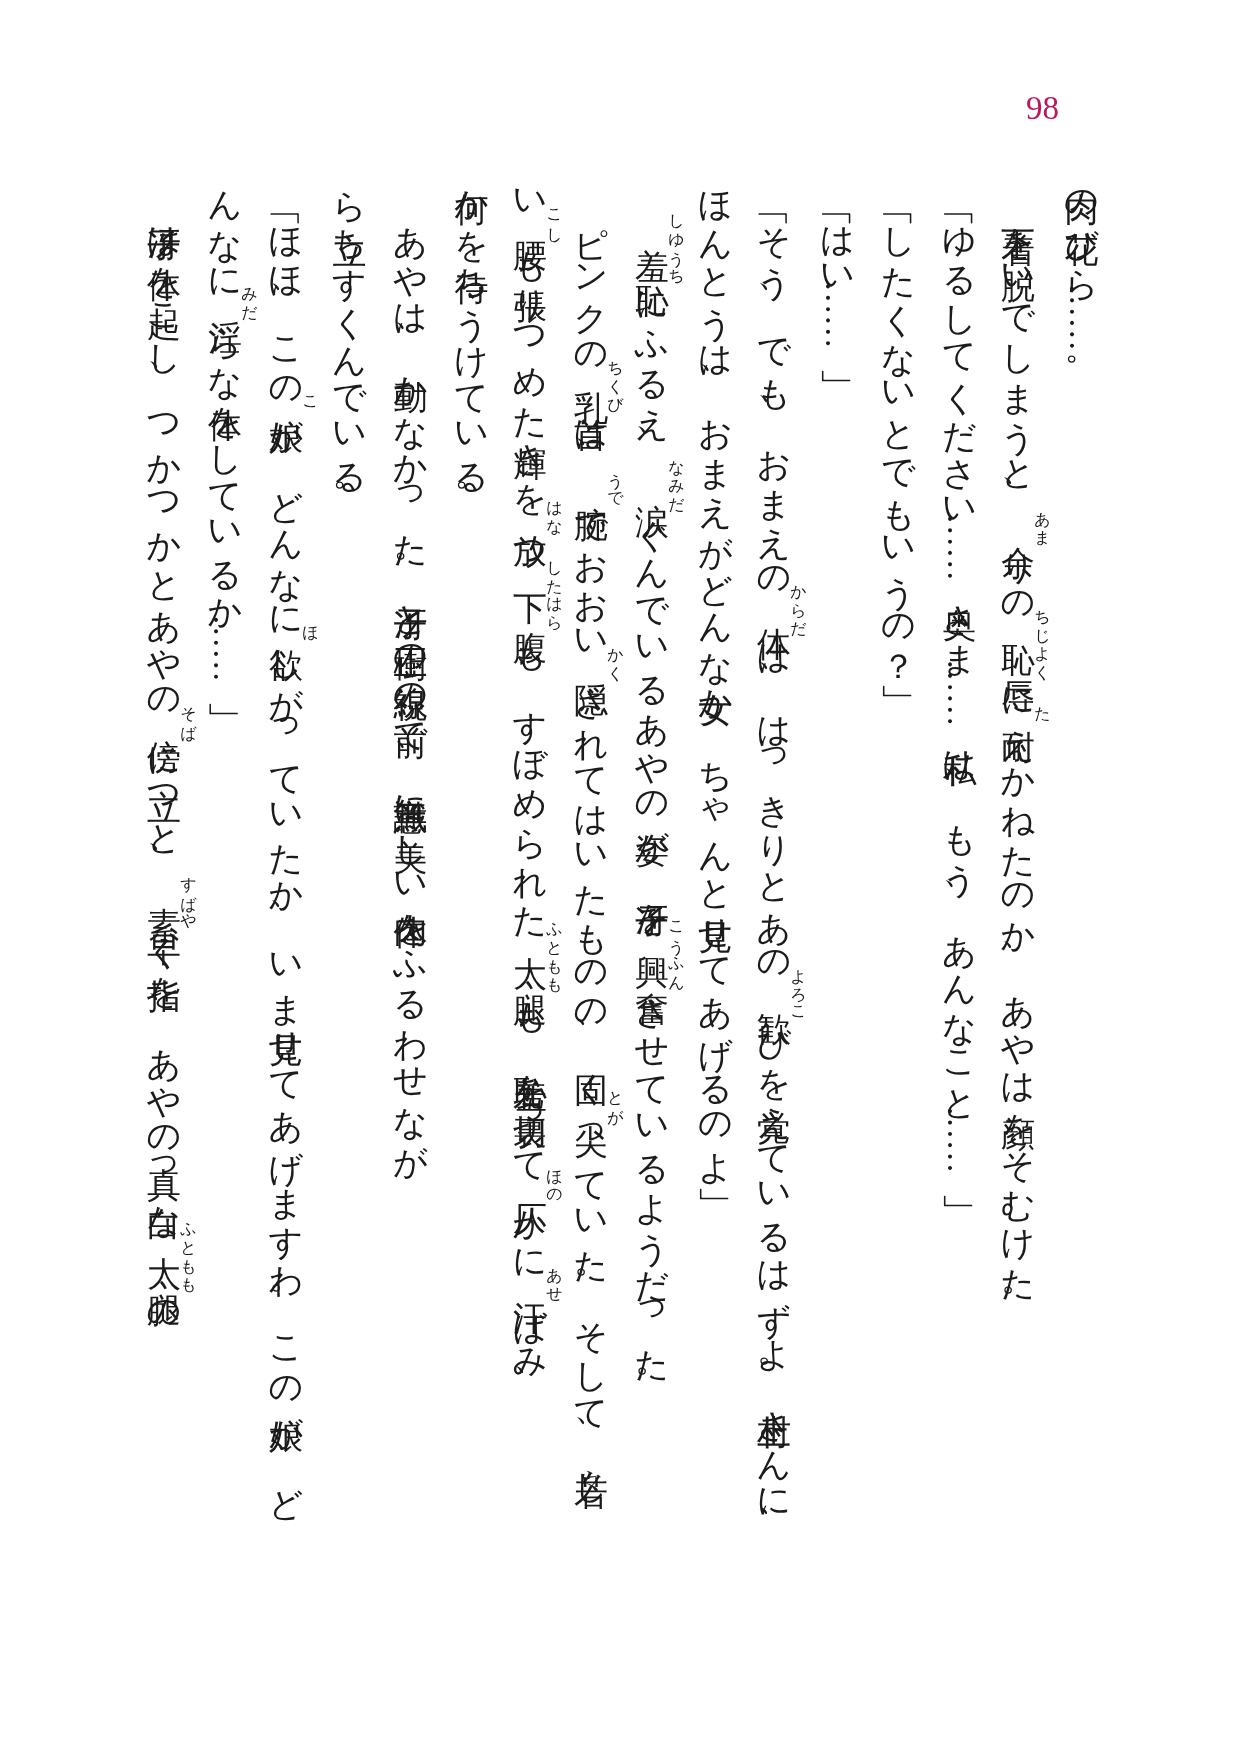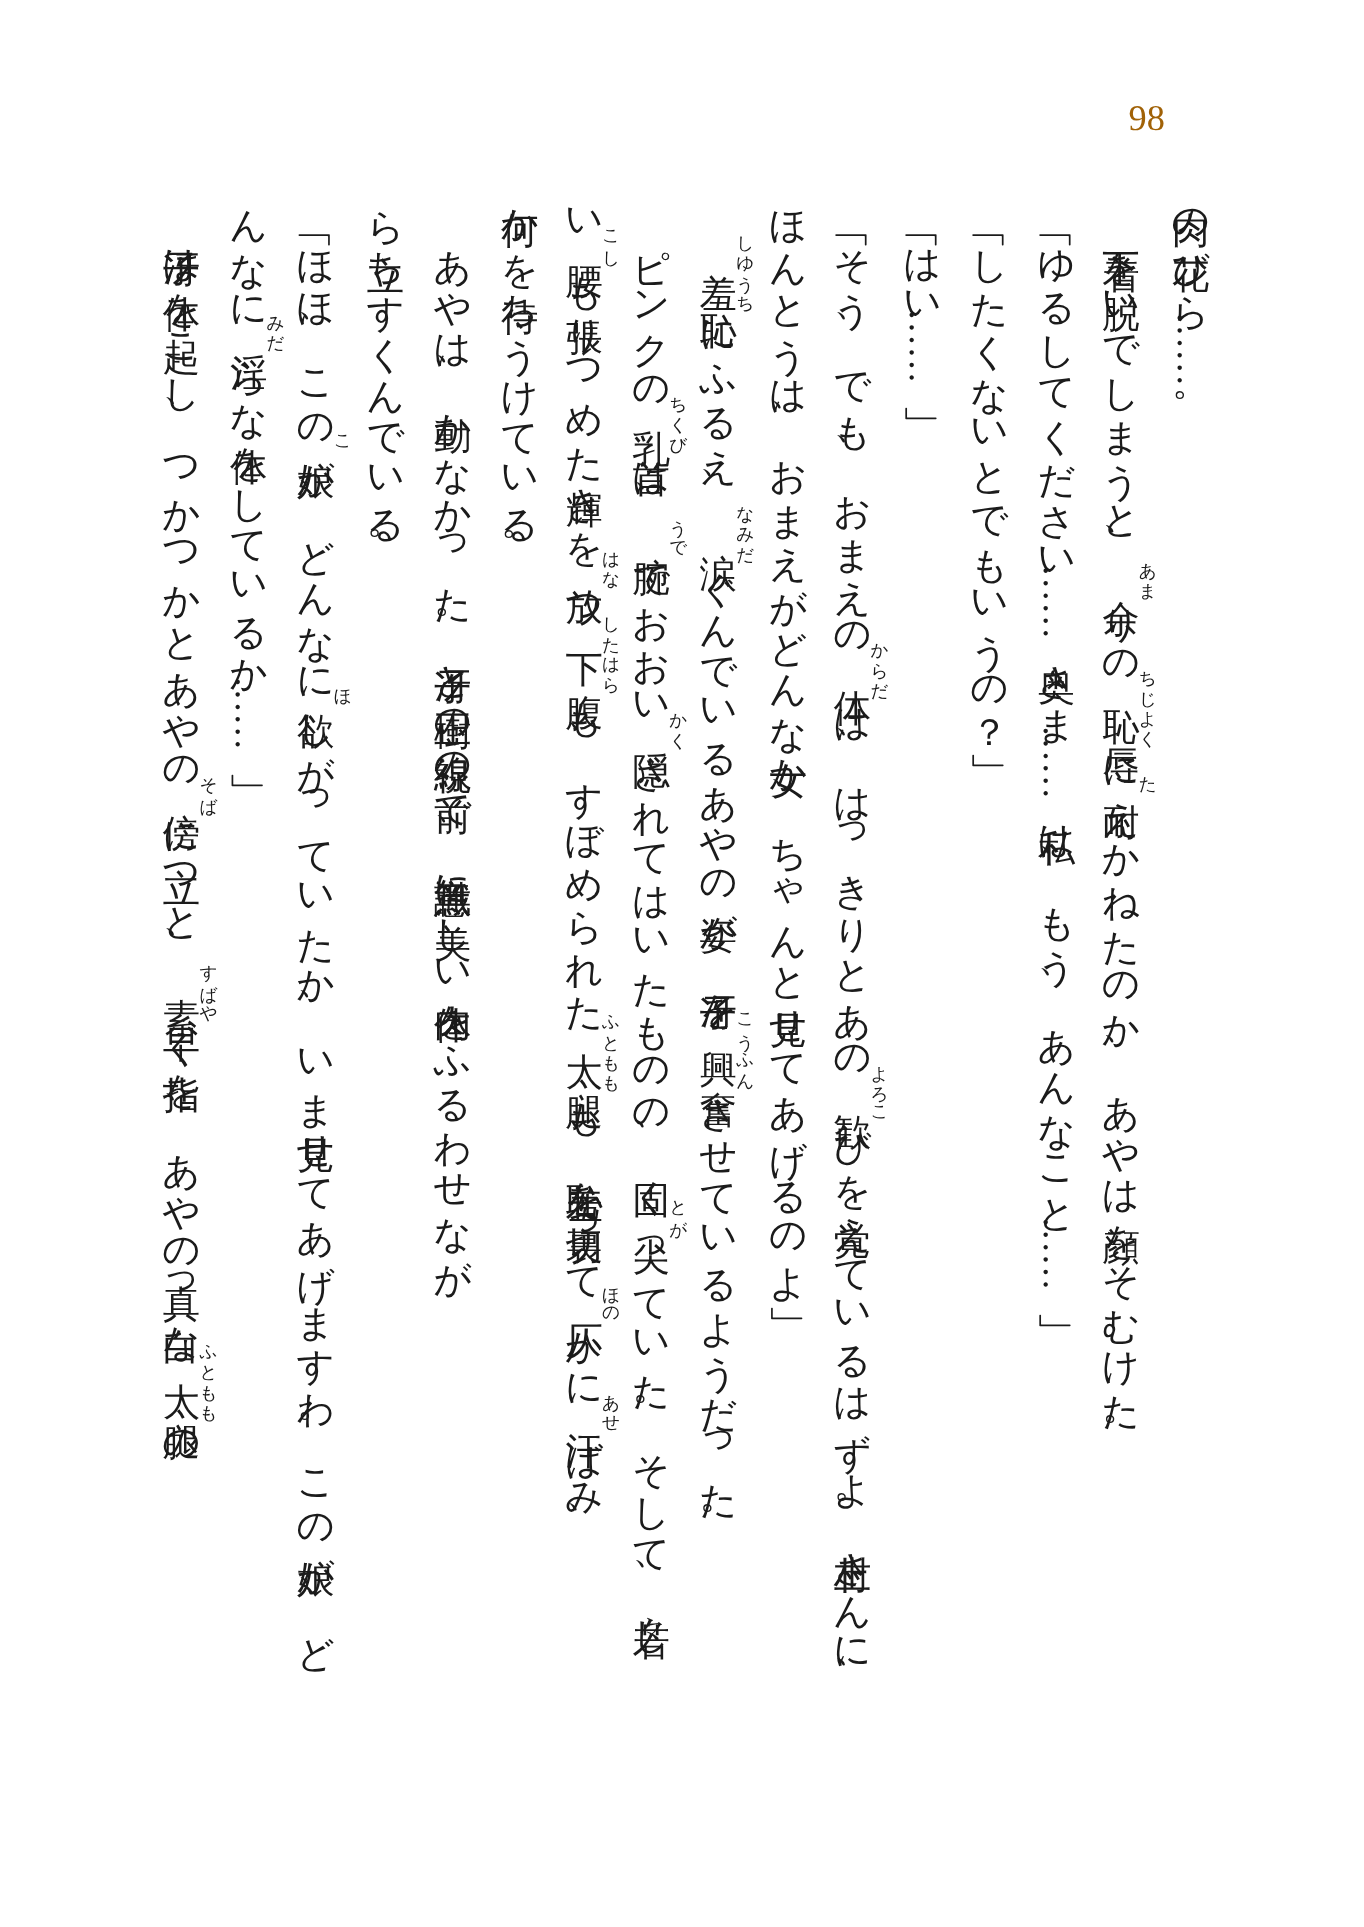--- a/index.html
+++ b/index.html
@@ -14,21 +14,21 @@
     color: #1b1b1b;
     font-family: "Liberation Serif", "DejaVu Serif", serif;
     overflow: hidden;
   }
   .page-number {
     position: absolute;
     top: 92px;
     left: 1026px;
     font-size: 33px;
     line-height: 1;
-    color: #a16207;
+    color: #be185d;
   }
   .text-block {
     position: absolute;
     top: 167px;
     right: 128px;
     height: 1420px;
     writing-mode: vertical-rl;
     font-size: 34px;
     line-height: 61px;
     letter-spacing: 0;

